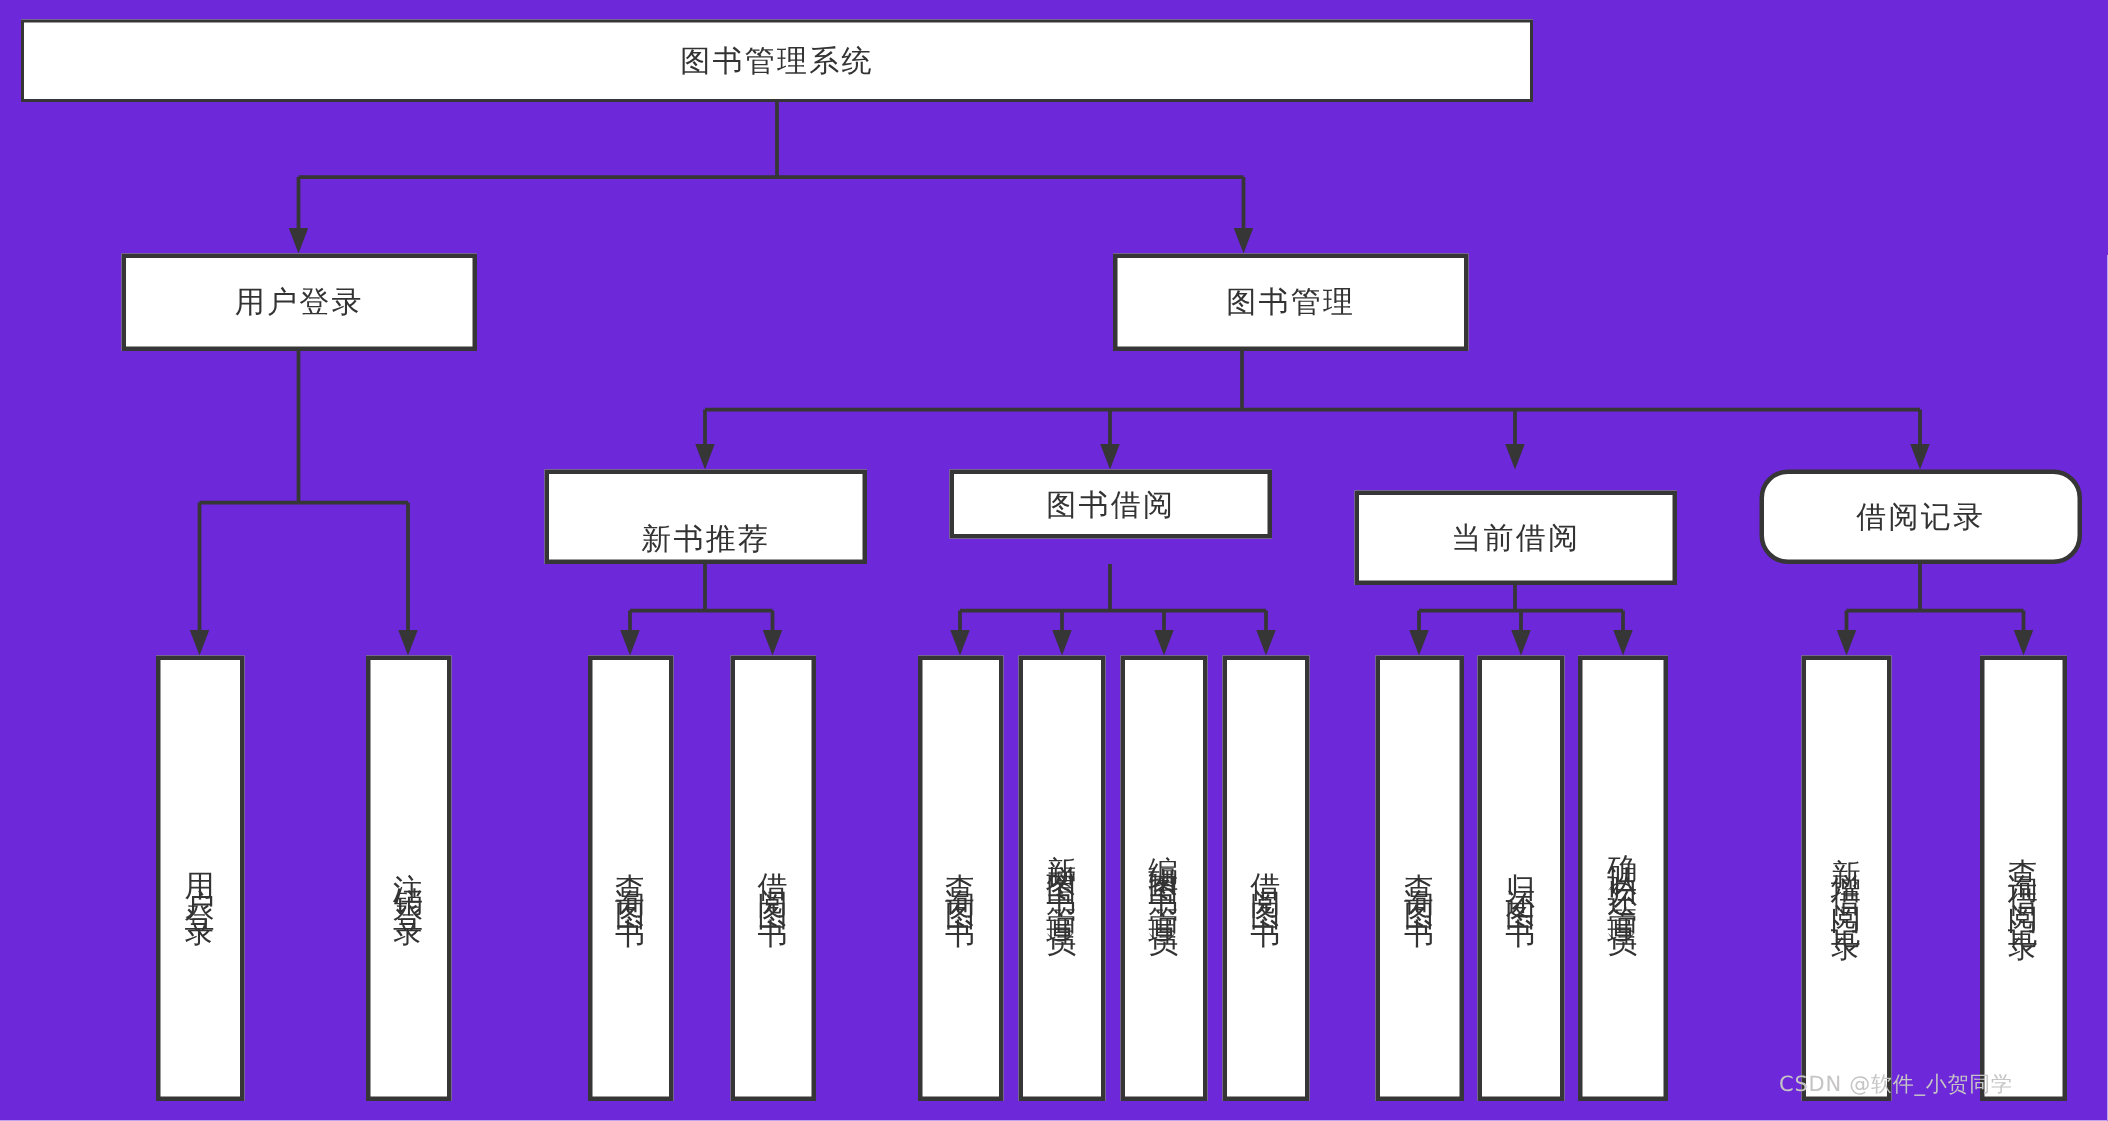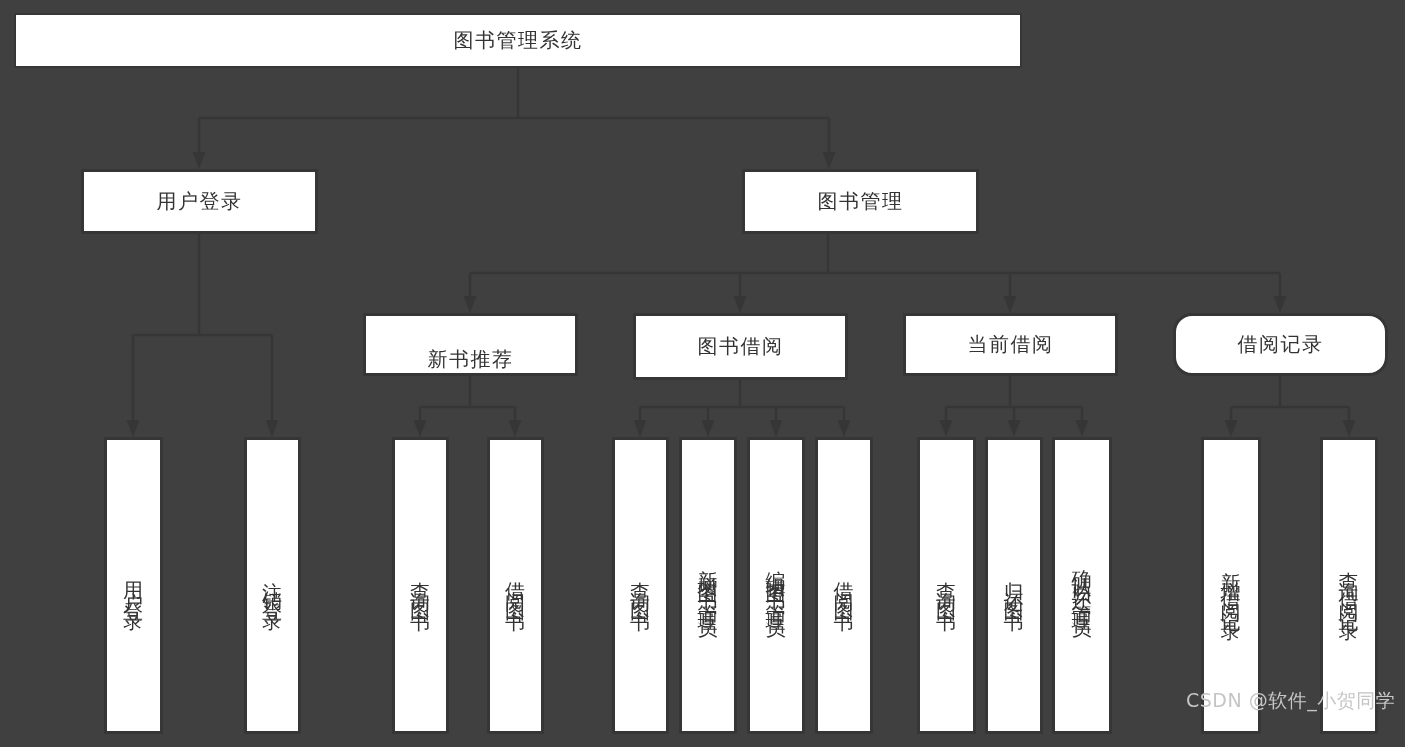--- a/index.html
+++ b/index.html
@@ -1,20 +1,20 @@
 <!DOCTYPE html>
 <html><head>
 <meta charset="utf-8">
 <style>
   html, body { margin: 0; padding: 0; background: #ffffff; }
   .canvas {
     position: relative;
     width: 1405px;
     height: 747px;
-    background: #404040;
+    background: #6d28d9;
     overflow: hidden;
     font-family: "DejaVu Sans", sans-serif;
   }
   .connectors {
     position: absolute;
     left: 0; top: 0;
     width: 1405px; height: 747px;
     z-index: 1;
   }
   .box {
@@ -34,22 +34,22 @@
     writing-mode: vertical-rl;
     text-orientation: mixed;
     letter-spacing: 10px;
     line-height: 1;
     text-align: center;
   }
   .watermark {
     position: absolute;
     z-index: 3;
     left: 1186px;
-    top: 688px;
-    font-size: 19px;
+    top: 714px;
+    font-size: 14px;
     color: #c6c4c4;
     white-space: nowrap;
     letter-spacing: 0.5px;
   }
 </style>
 </head>
 <body>
 
 <div class="canvas">
 
@@ -103,24 +103,24 @@
   <div class="box h" style="left:81px; top:169px; width:237px; height:65px;">
     <span>用户登录</span>
   </div>
   <div class="box h" style="left:710px; top:169px; width:237px; height:65px;margin-left:32px;">
     <span>图书管理</span>
   </div>
 
   <div class="box h" style="left:363px; top:313px; width:215px; height:63px;align-items:flex-end;">
     <span>新书推荐</span>
   </div>
-  <div class="box h" style="left:633px; top:313px; width:215px; height:67px;">
+  <div class="box h" style="left:633px; top:313px; width:215px; height:46px;">
     <span>图书借阅</span>
   </div>
-  <div class="box h" style="left:903px; top:313px; width:215px; height:63px;">
+  <div class="box h" style="left:903px; top:327px; width:215px; height:63px;">
     <span>当前借阅</span>
   </div>
   <div class="box h" style="left:1173px; top:313px; width:215px; height:63px;border-radius:19px;">
     <span>借阅记录</span>
   </div>
 
   <div class="box v" style="left:104px; top:437px; width:59px; height:297px;">
     <span>用户登录</span>
   </div>
   <div class="box v" style="left:244px; top:437px; width:57px; height:297px;">

